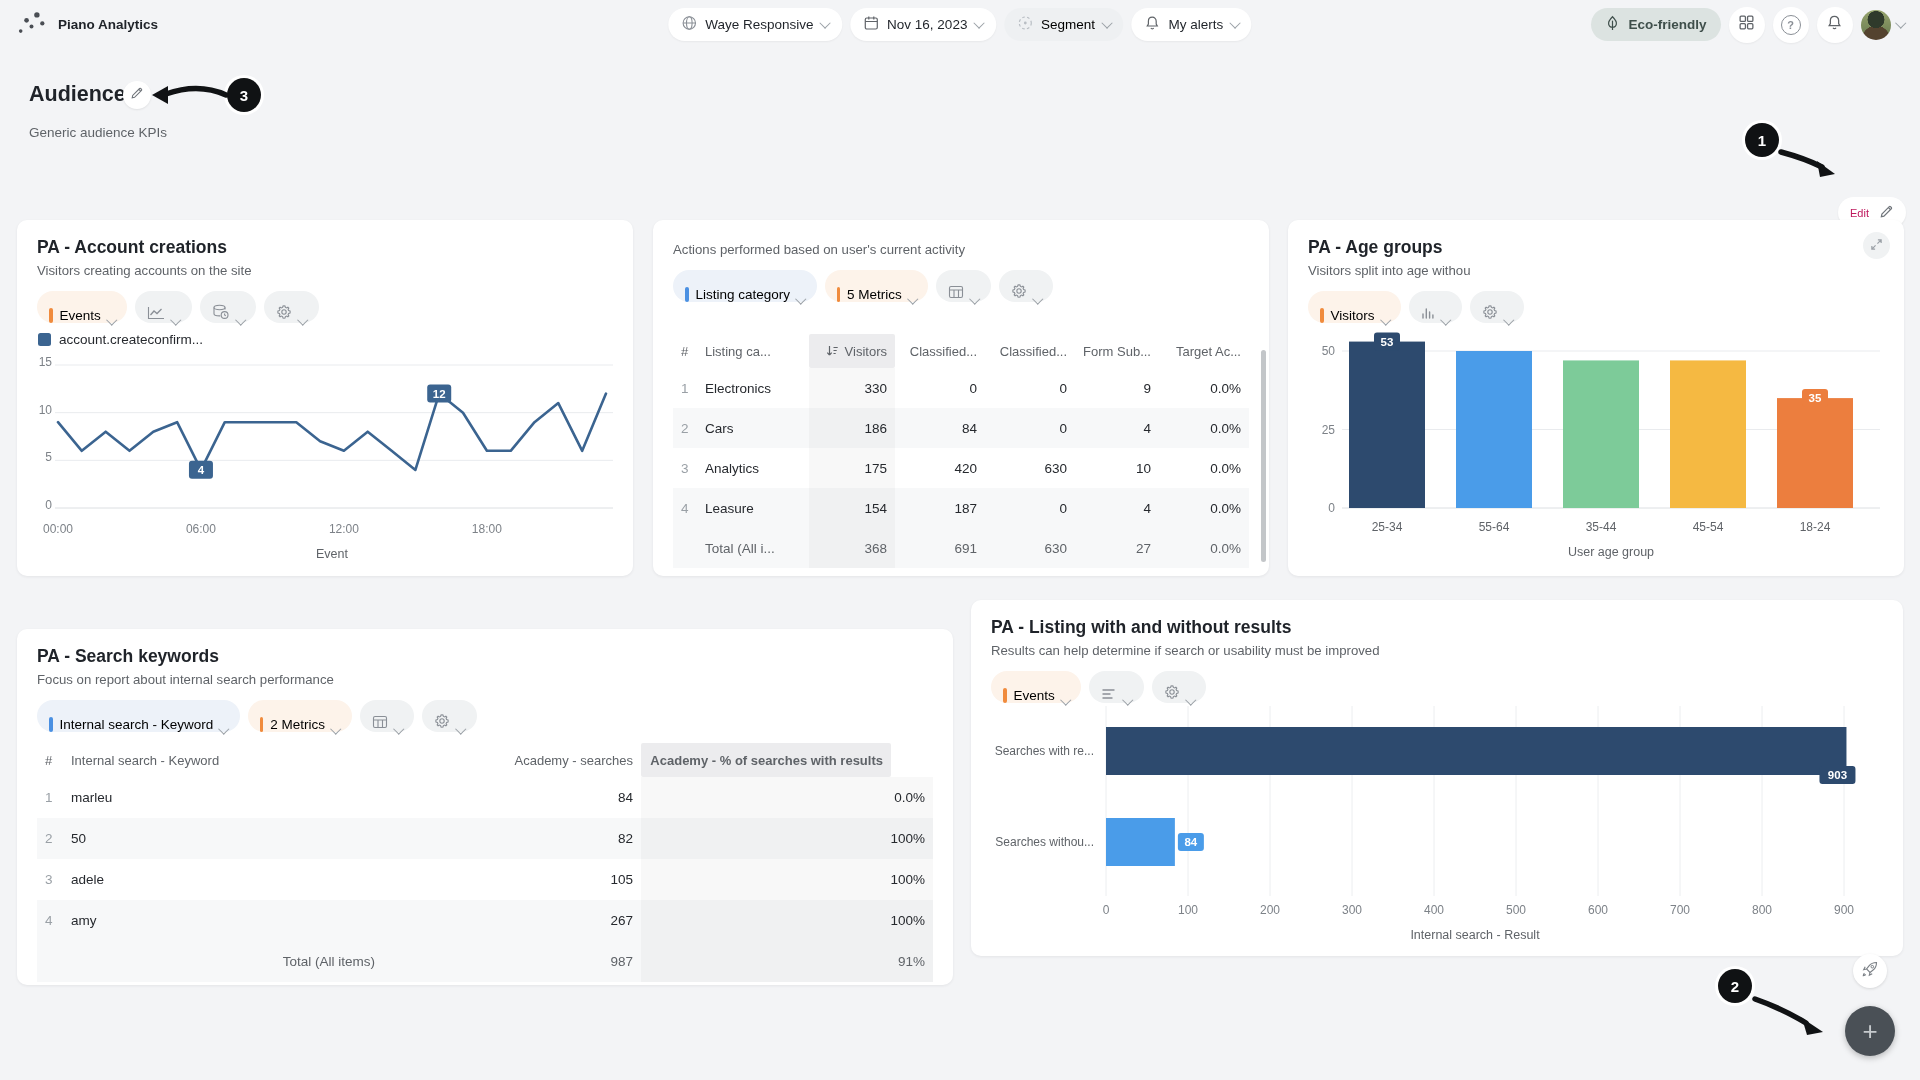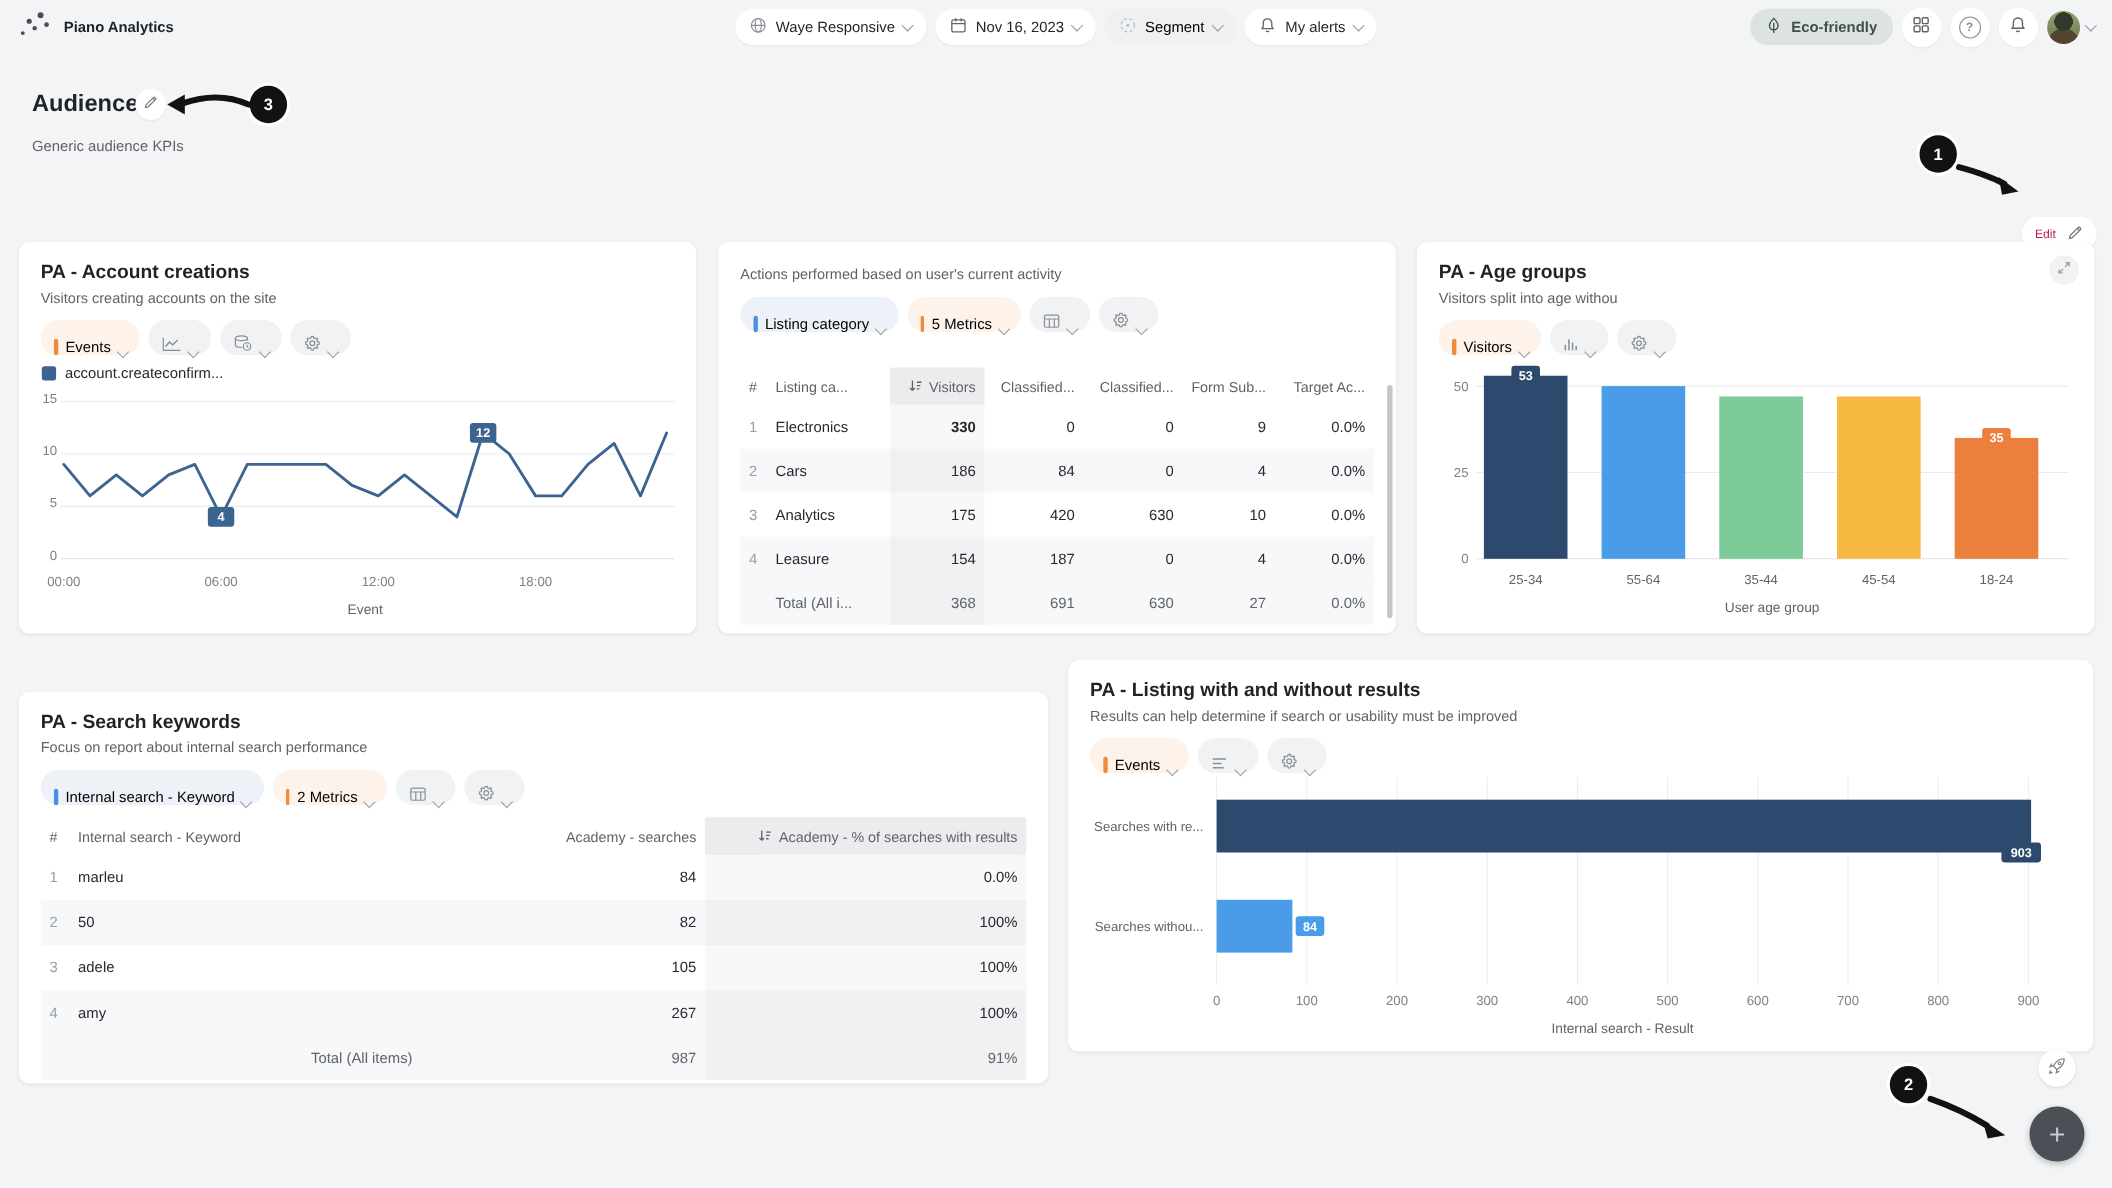--- a/index.html
+++ b/index.html
@@ -298,21 +298,21 @@
             <span>Visitors</span>
           </div>
           <div class="tcell a-r" style="width: 90px;">Classified...</div>
           <div class="tcell a-r" style="width: 90px;">Classified...</div>
           <div class="tcell a-r" style="width: 84px;">Form Sub...</div>
           <div class="tcell a-r" style="width: 90px;">Target Ac...</div>
         </div>
         <div class="trow" style="height: 40px;">
           <div class="tcell a-l numcol" style="width: 24px;">1</div>
           <div class="tcell a-l" style="width: 112px;">Electronics</div>
-          <div class="tcell a-r sorted-c" style="width: 86px; font-weight: bold;">330</div>
+          <div class="tcell a-r sorted-c" style="width: 86px;">330</div>
           <div class="tcell a-r" style="width: 90px;">0</div>
           <div class="tcell a-r" style="width: 90px;">0</div>
           <div class="tcell a-r" style="width: 84px;">9</div>
           <div class="tcell a-r" style="width: 90px;">0.0%</div>
         </div>
         <div class="trow zebra" style="height: 40px;">
           <div class="tcell a-l numcol" style="width: 24px;">2</div>
           <div class="tcell a-l" style="width: 112px;">Cars</div>
           <div class="tcell a-r sorted-c" style="width: 86px;">186</div>
           <div class="tcell a-r" style="width: 90px;">84</div>
@@ -435,21 +435,21 @@
               </svg></span>
           <span class="chev"></span>
         </div>
       </div>
     </div>
     <div class="table-wrap" id="table-search-keywords">
         <div class="trow thead" style="height: 34px;">
           <div class="tcell a-l" style="width: 26px;">#</div>
           <div class="tcell a-l" style="width: 320px;">Internal search - Keyword</div>
           <div class="tcell a-r" style="width: 258px;">Academy - searches</div>
-          <div class="tcell a-r sorted-h" style="width: 292px;">
+          <div class="tcell a-r sorted-h" style="width: 250px; font-weight: bold;">
             <svg width="13" height="12" viewBox="0 0 13 12">
               <path d="M3.5 1v9M3.5 10L1.3 7.7M3.5 10l2.2-2.3" stroke="#5f6368" stroke-width="1.2" fill="none"></path>
               <path d="M7.5 2.5h4.2M7.5 5.5h3.2M7.5 8.5h2.2" stroke="#5f6368" stroke-width="1.2"></path>
             </svg>
             <span>Academy - % of searches with results</span>
           </div>
         </div>
         <div class="trow" style="height: 41px;">
           <div class="tcell a-l numcol" style="width: 26px;">1</div>
           <div class="tcell a-l" style="width: 320px;">marleu</div>

